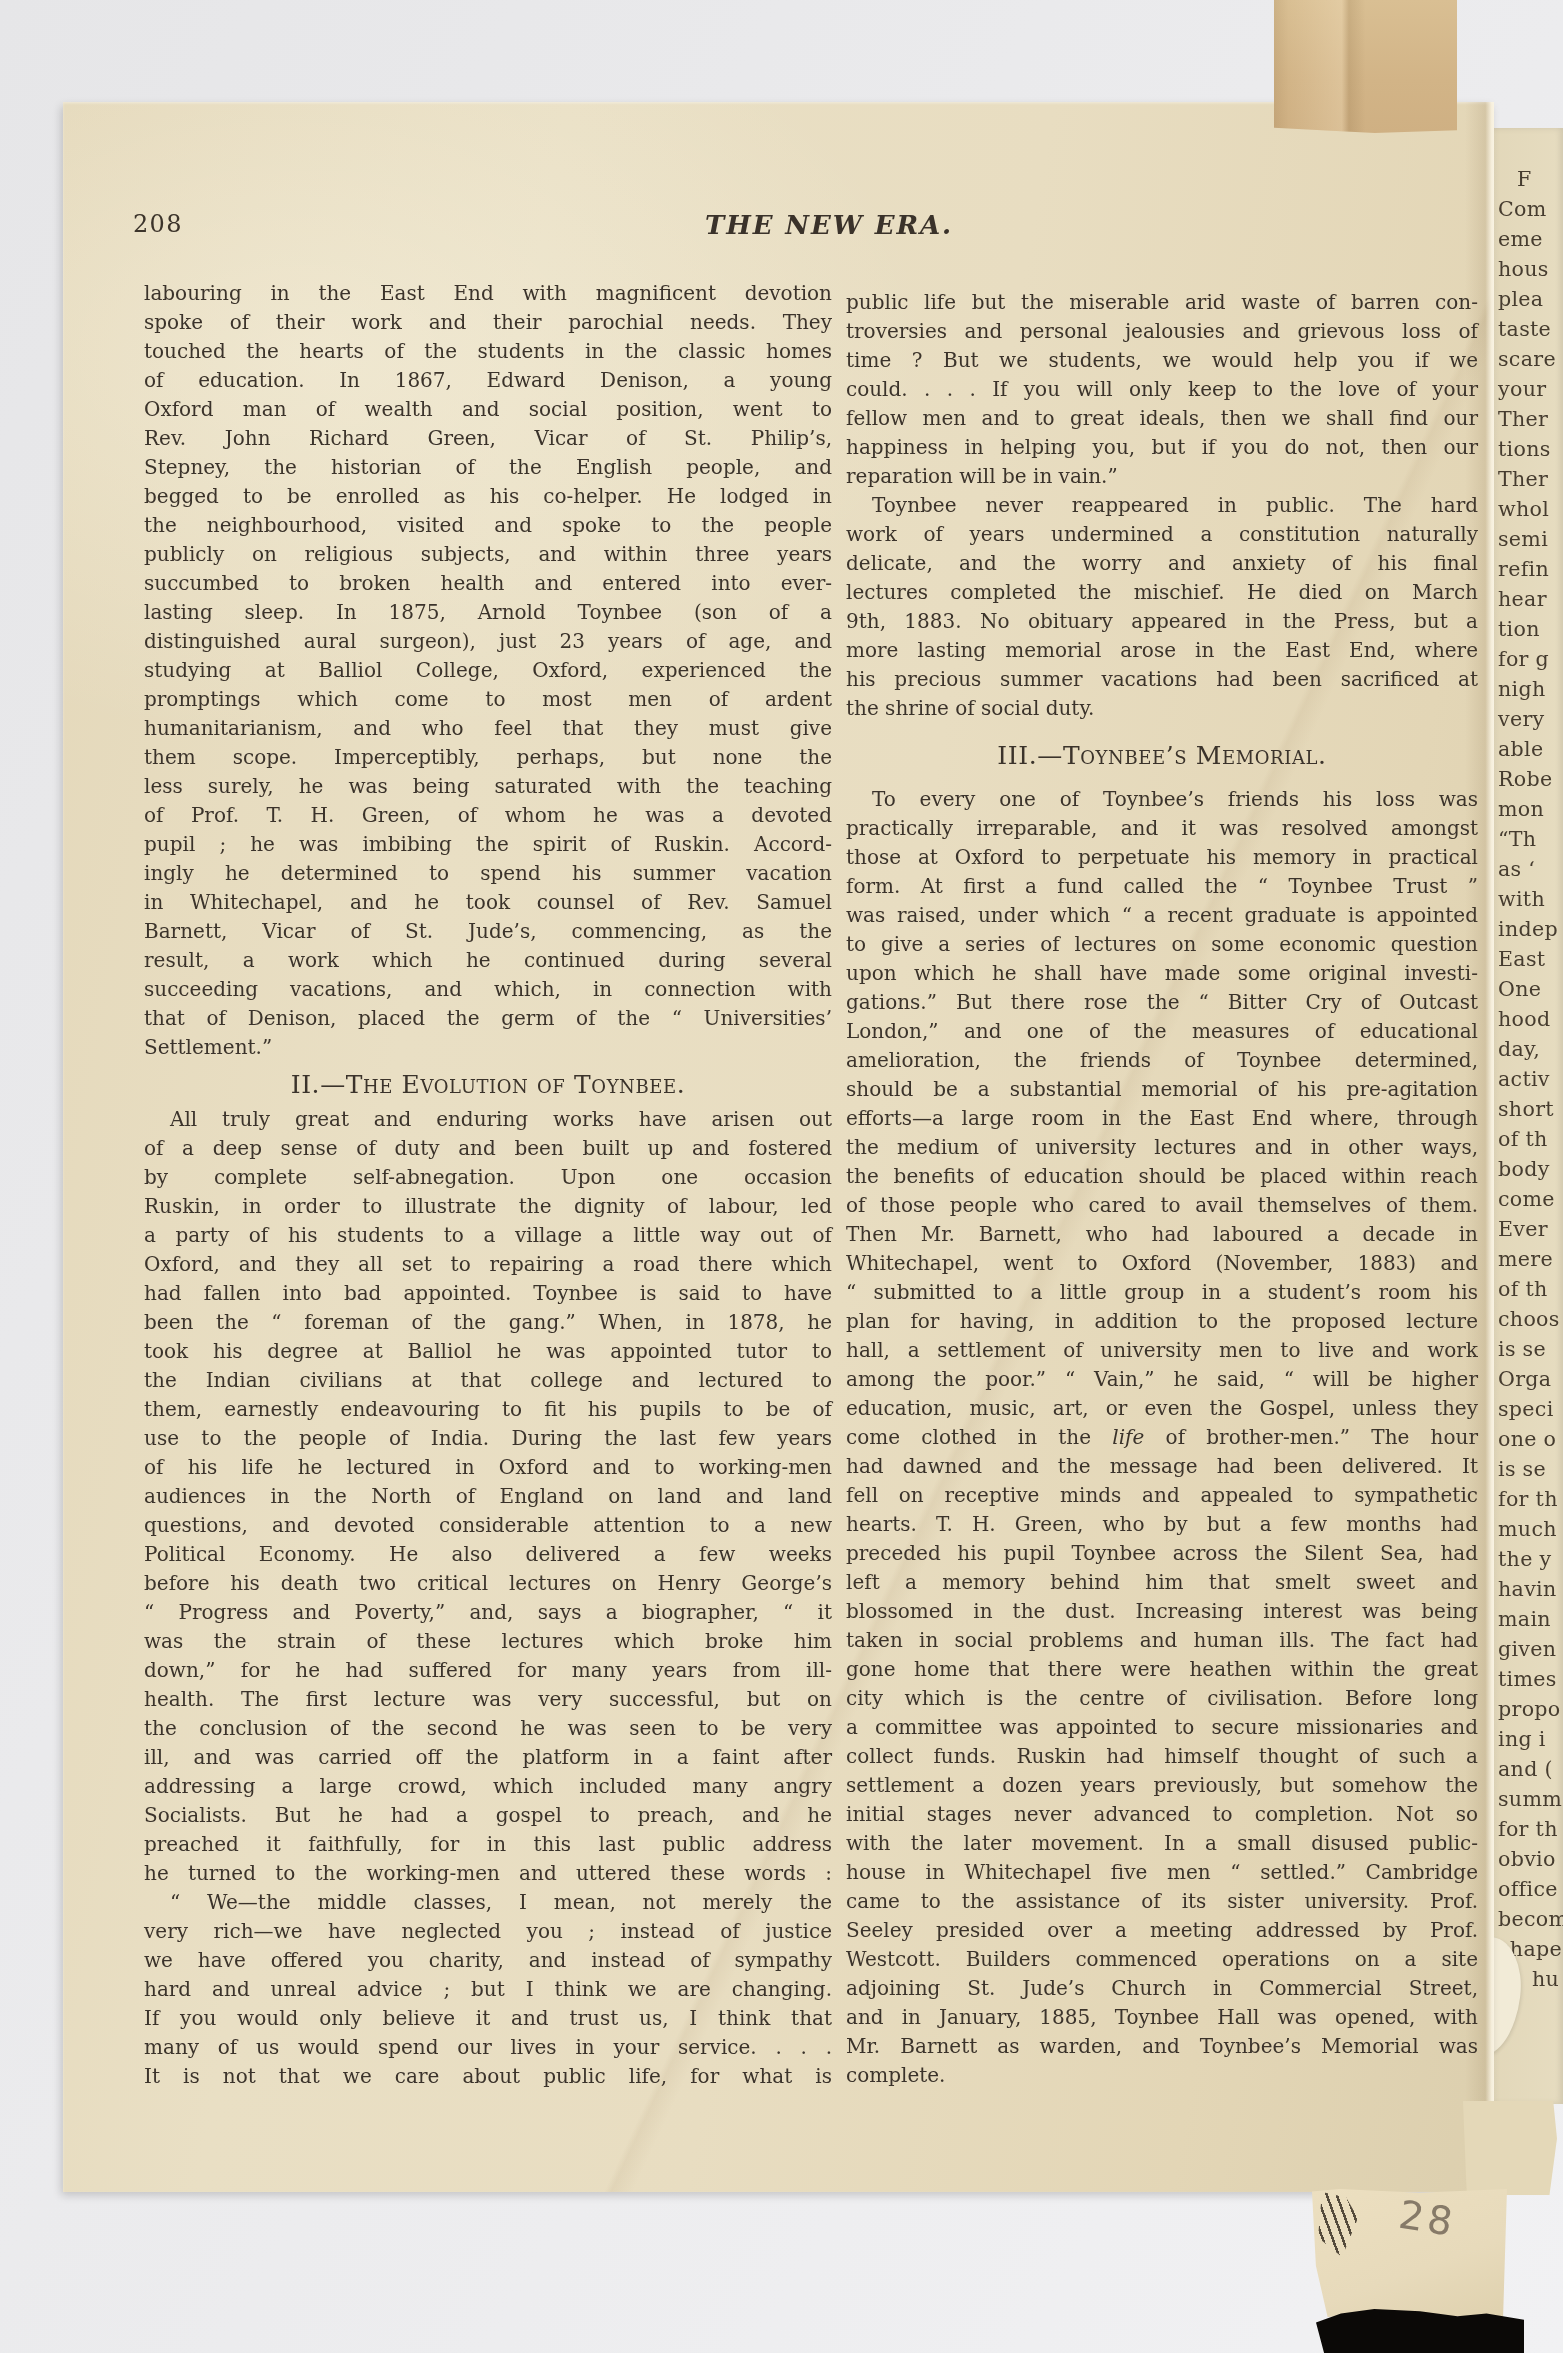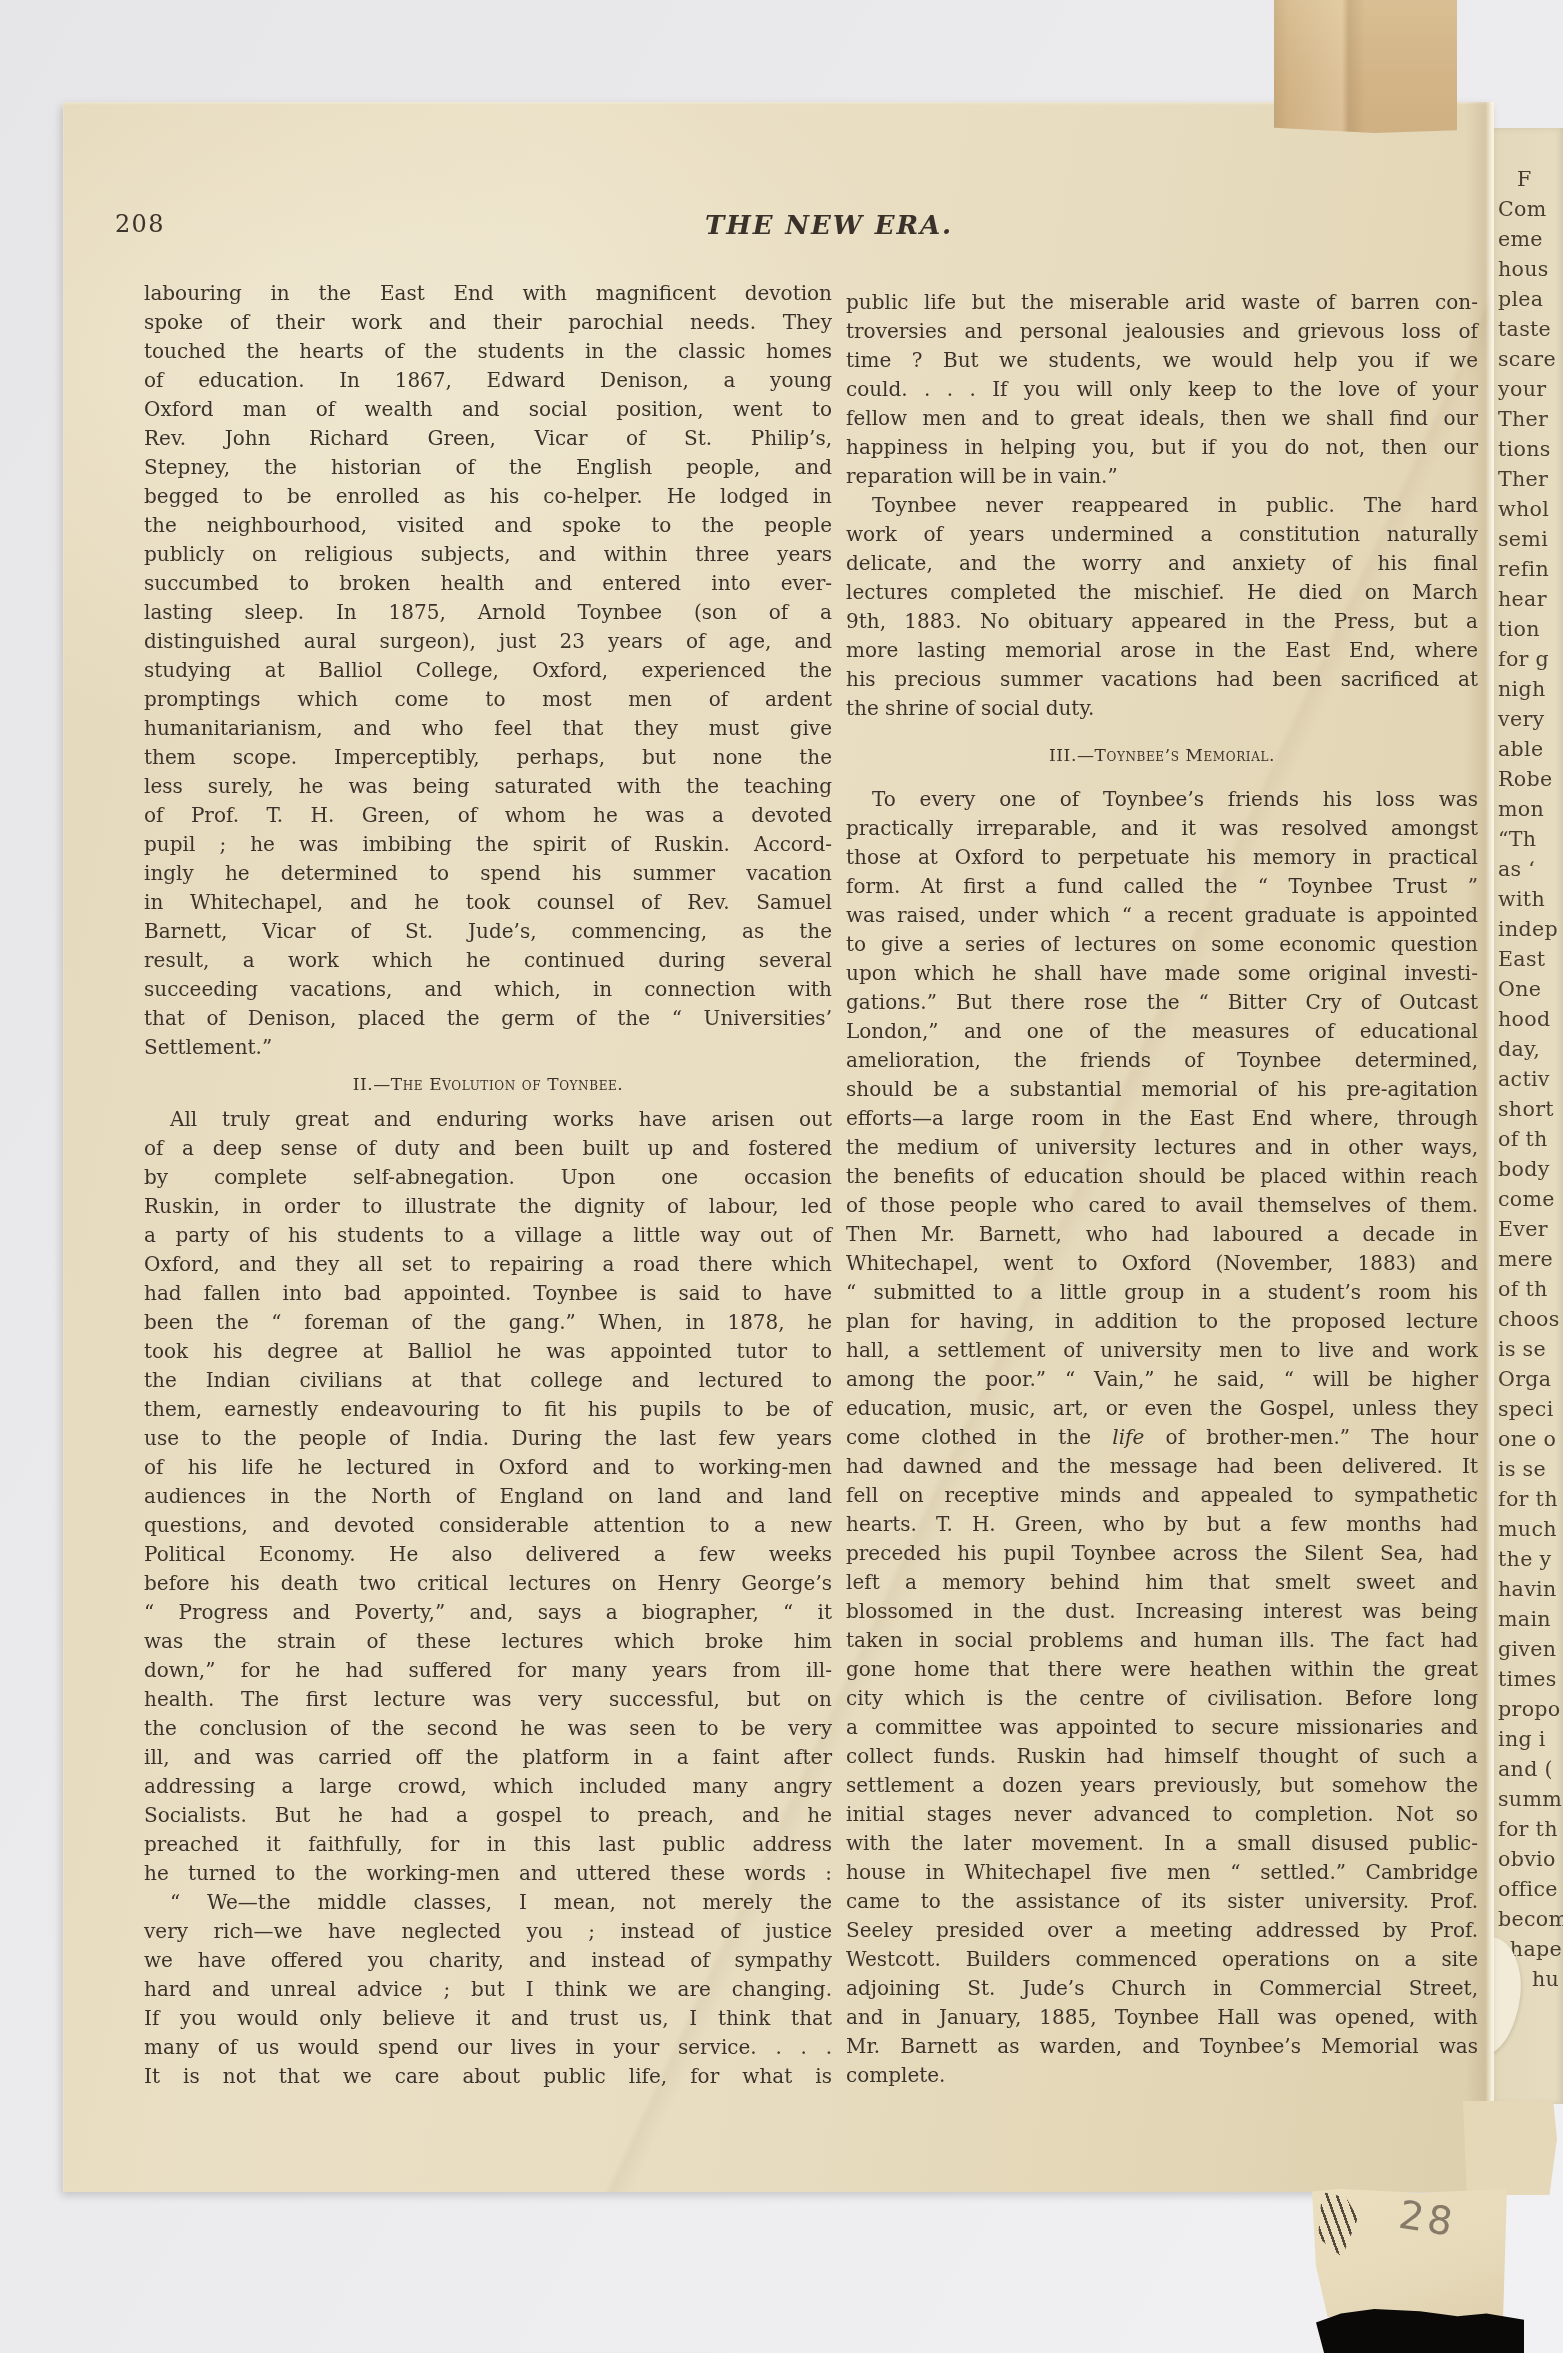--- a/index.html
+++ b/index.html
@@ -37,38 +37,38 @@
       radial-gradient(ellipse 875px 563px at 18% 12%,rgba(255,252,238,.35),rgba(255,252,238,0) 70%),
       linear-gradient(115deg,transparent 63%,rgba(140,110,70,.08) 63.3%,transparent 64.2%),
       linear-gradient(100deg,#e4d8ba 0%,#e9dfc4 28%,#e8ddc1 55%,#e3d6b6 82%,#dccfae 100%);
     box-shadow:-2.5px 3.8px 8.8px rgba(0,0,0,.18), inset 0 1.3px 2.5px rgba(255,255,255,.4);
   }
   .page::after{ 
     content:"";position:absolute;right:0;top:0;width:29px;height:100%;
     background:linear-gradient(90deg,rgba(122,96,58,0) 0%,rgba(122,96,58,.14) 70%,rgba(250,244,228,.85) 92%,rgba(250,244,228,.95) 100%);
   }
   .pagenum{
-    position:absolute;left:52px;top:108px;font-size:24px;color:#3c342b;letter-spacing:1.3px;
+    position:absolute;left:70px;top:108px;font-size:24px;color:#3c342b;letter-spacing:1.3px;
   }
   .title{
     position:absolute;left:766px;top:108px;transform:translateX(-50%);
     font-style:italic;font-weight:600;font-size:26px;letter-spacing:1.9px;color:#3a322a;white-space:nowrap;
   }
   .col{position:absolute;color:#3b332b;font-size:20px;line-height:29px;}
   .col-left{left:81px;top:177px;width:688px;}
   .col-right{left:783px;top:186px;width:632px;}
   .ln{
     text-align:justify;text-align-last:justify;-moz-text-align-last:justify;
     height:29px;overflow:visible;
   }
   .ln.e{text-align-last:left;-moz-text-align-last:left;}
   .ln.p{text-indent:26px;}
   .ln.h{
     text-align:center;text-align-last:center;-moz-text-align-last:center;
-    font-variant:small-caps;letter-spacing:0.6px;font-size:17px;
+    font-variant:small-caps;letter-spacing:0.6px;font-size:25px;
     margin-top:7.5px;margin-bottom:6.3px;height:29px;
   }
   .col-right .ln.h{margin-top:17.5px;margin-bottom:15px;}
   em{}
   
   .tape-top{
     position:absolute;left:1274px;top:0;width:183px;height:133px;
     background:
       linear-gradient(90deg,rgba(90,60,20,.10) 0%,rgba(90,60,20,0) 8%,rgba(255,240,210,.25) 37%,rgba(90,60,20,.12) 41%,rgba(90,60,20,0) 50%),
       linear-gradient(180deg,#d9bf93 0%,#d2b487 60%,#cfb083 100%);

